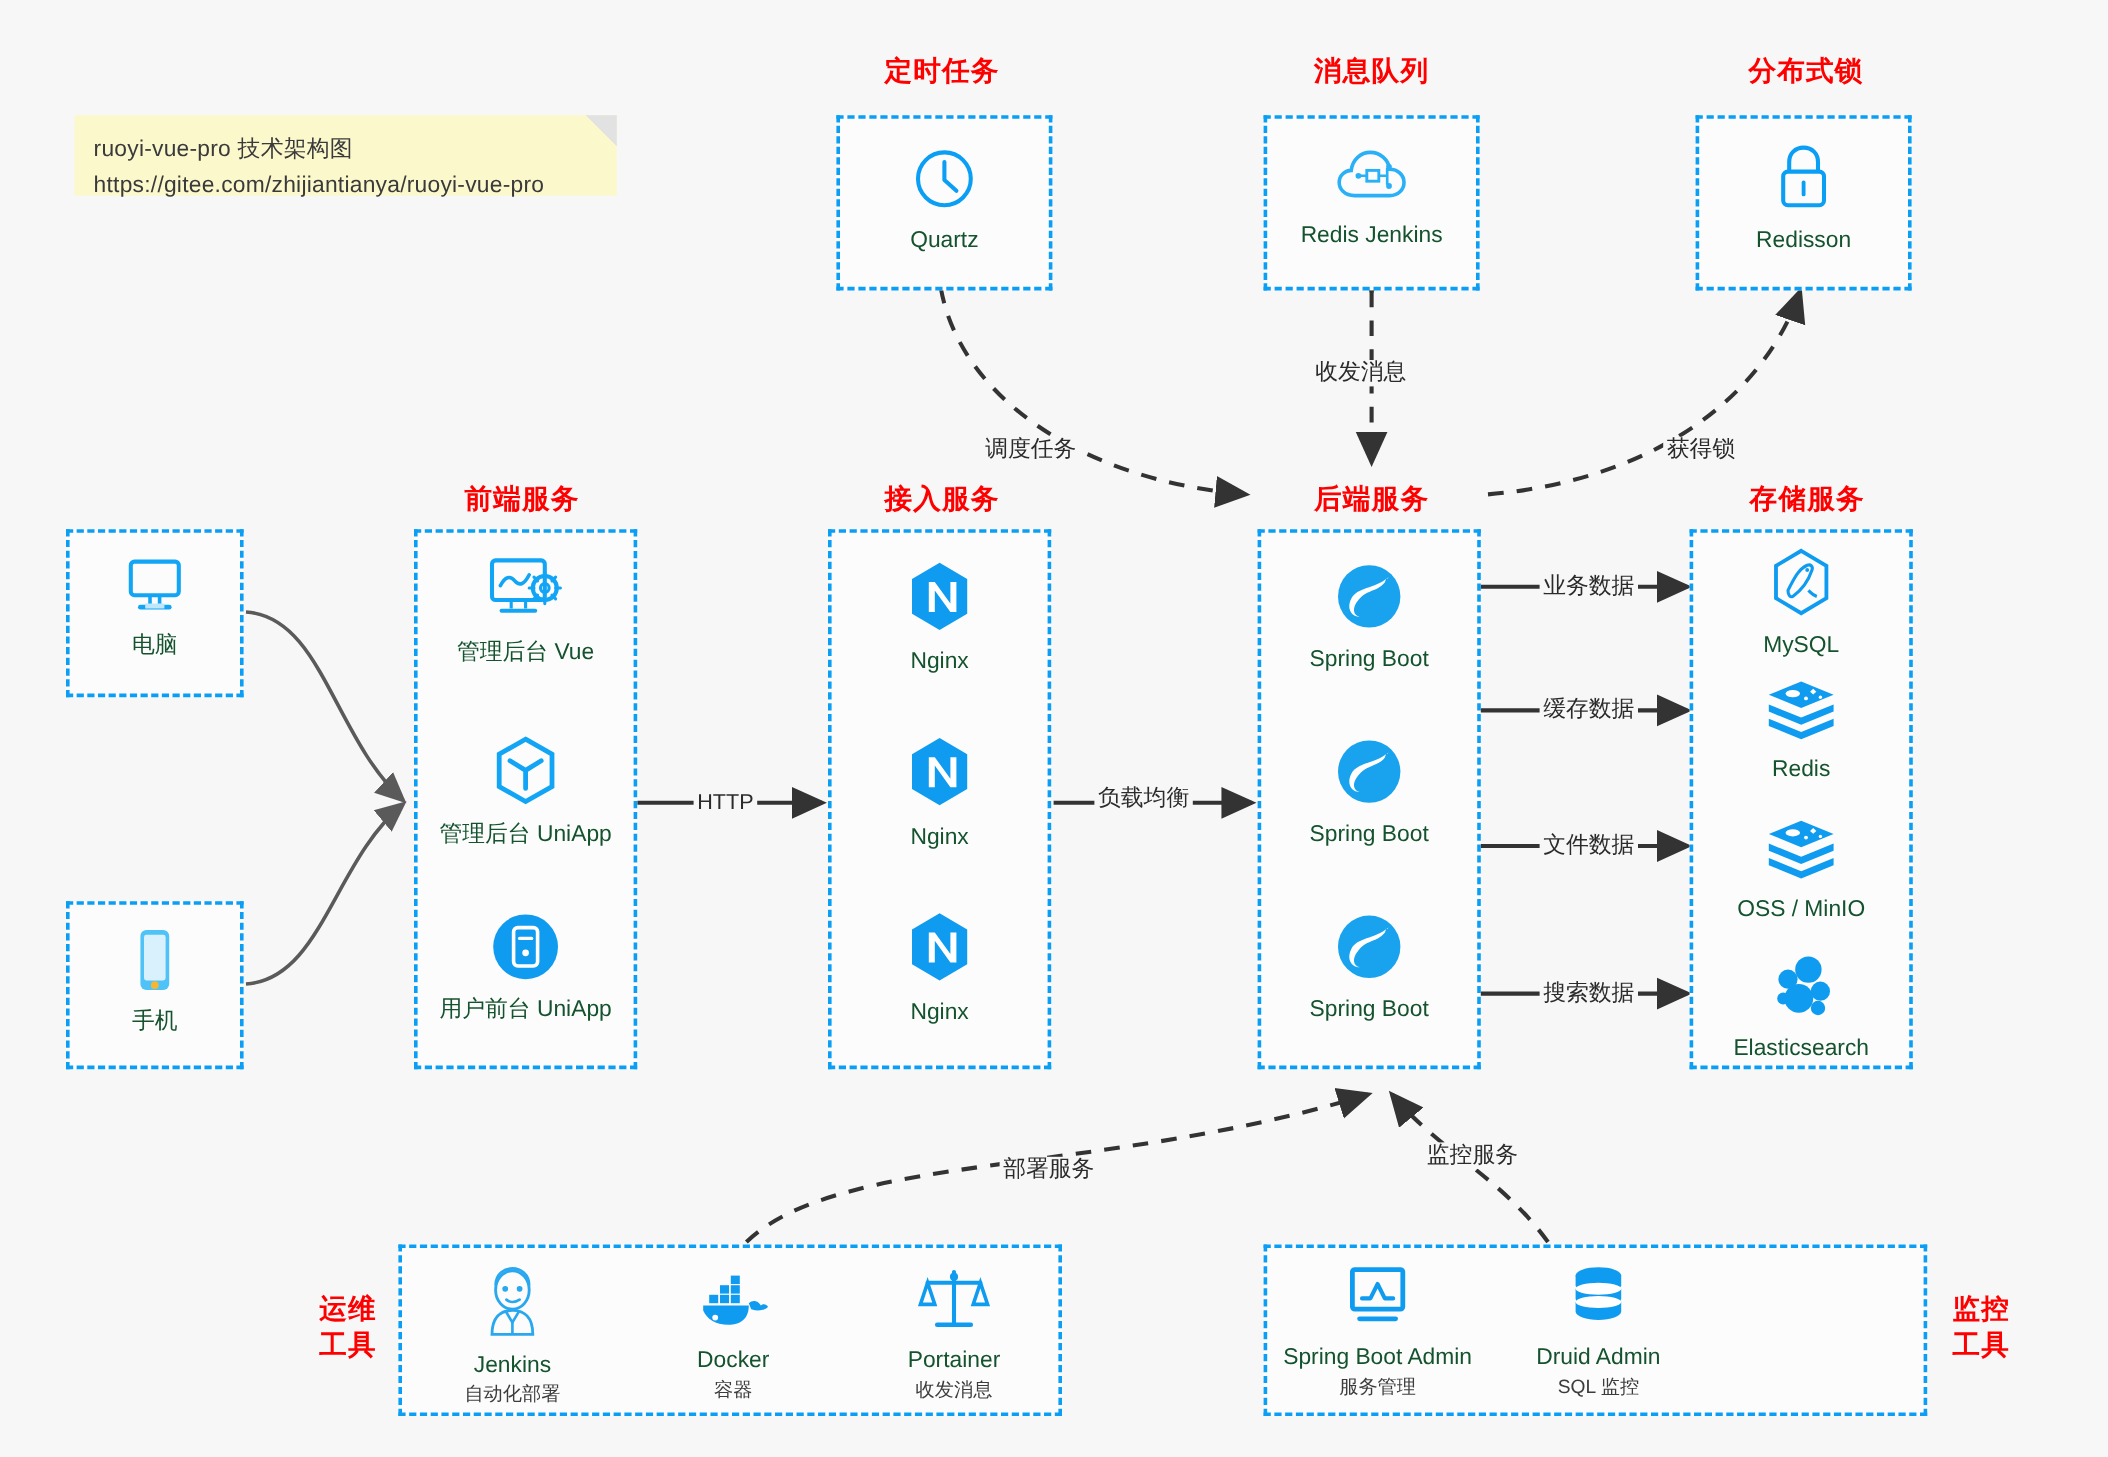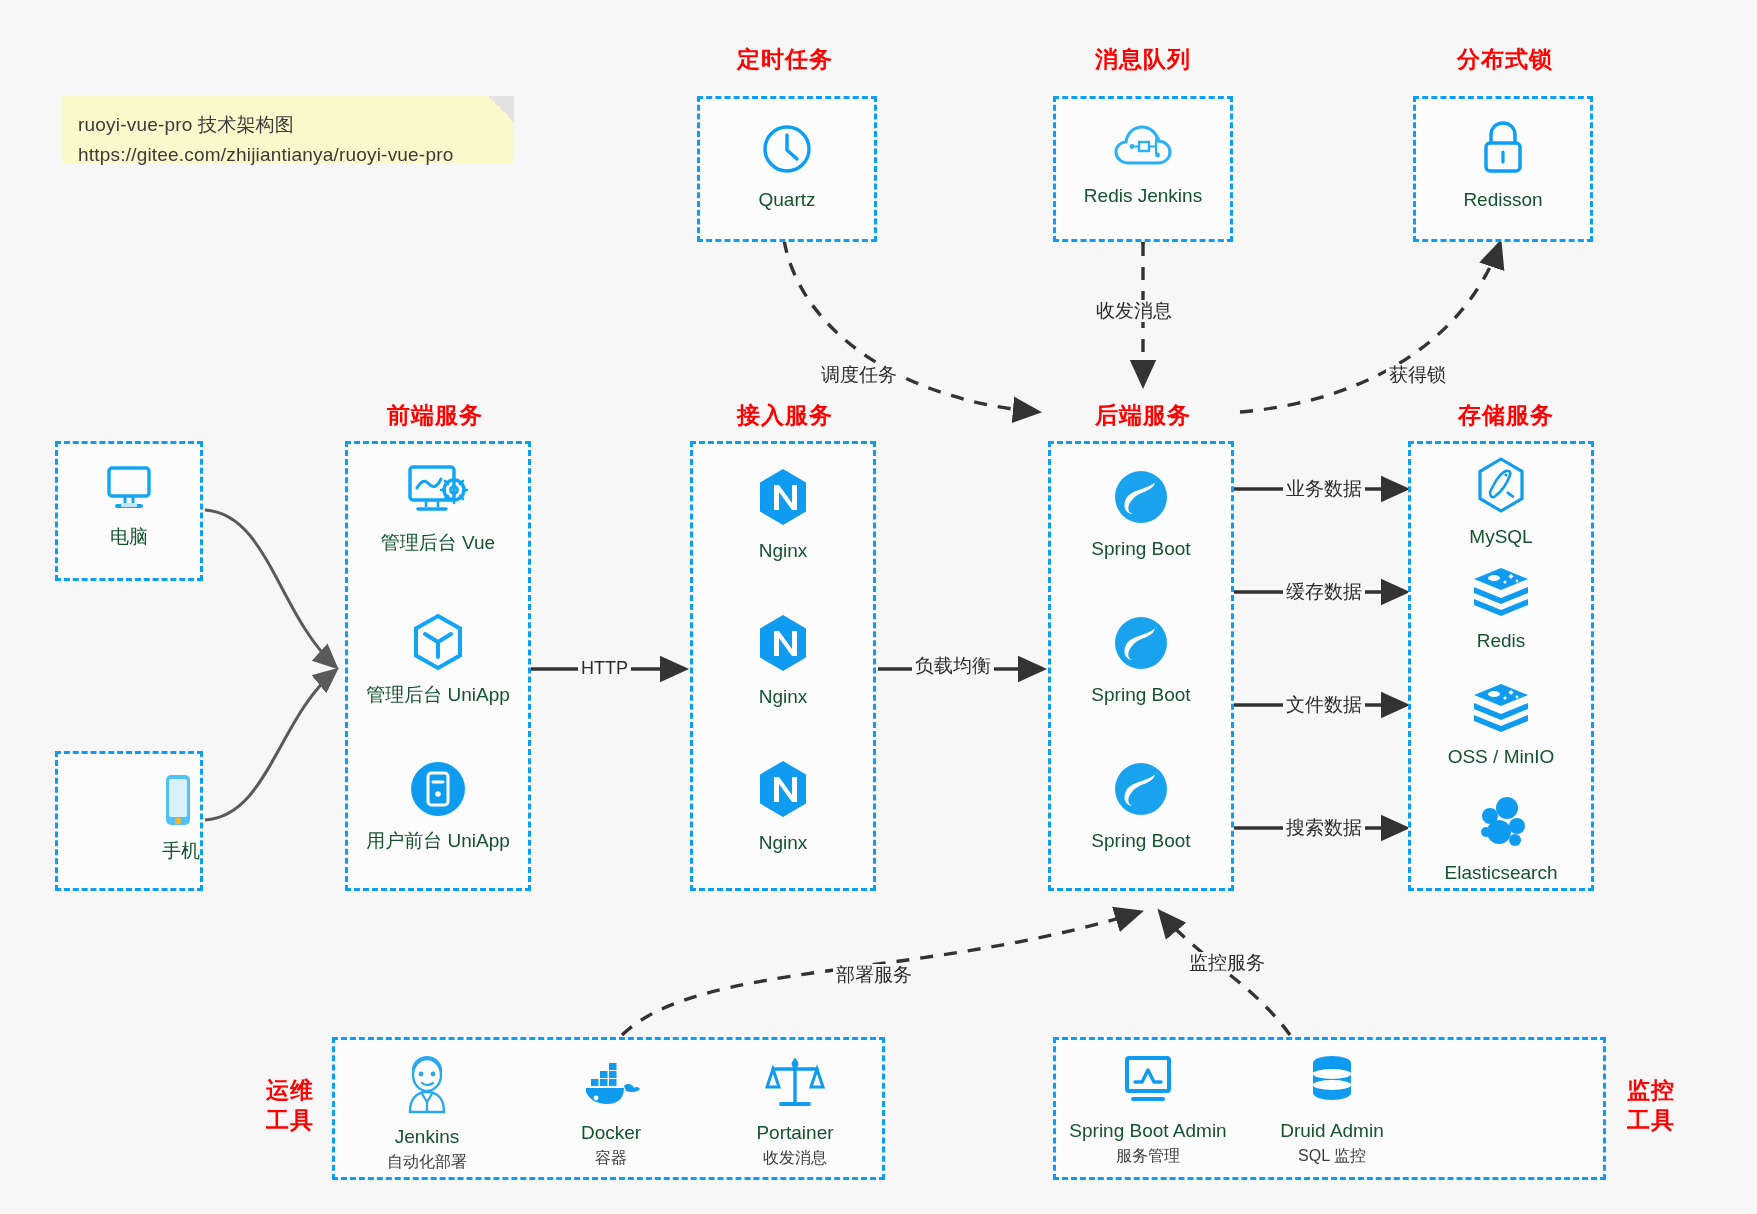--- a/index.html
+++ b/index.html
@@ -156,21 +156,21 @@
           <path d="M24 34 L24 42 M32 34 L32 42" stroke="#12a5f5" stroke-width="3"></path>
           <path d="M16 44 L40 44" stroke="#12a5f5" stroke-width="4" stroke-linecap="round"></path>
           <path d="M20 41 L36 41 L36 45 L20 45 Z" fill="#bfe7fb"></path>
         </svg>
       </span>
       <span class="lb">电脑</span>
     </div>
   </div>
 
   <div class="gbox" style="left:55px;top:751px;width:148px;height:140px;">
-    <div class="node" style="top:18px;text-align:right;">
+    <div class="node" style="top:18px;">
       <span class="ic">
         <svg width="44" height="56" viewBox="0 0 44 56">
           <rect x="10" y="3" width="24" height="50" rx="5" fill="#4fc3f7"></rect>
           <rect x="13" y="7" width="18" height="38" rx="2" fill="#d9f1fd"></rect>
           <circle cx="22" cy="49" r="3.2" fill="#f5b731"></circle>
         </svg>
       </span>
       <span class="lb">手机</span>
     </div>
   </div>

